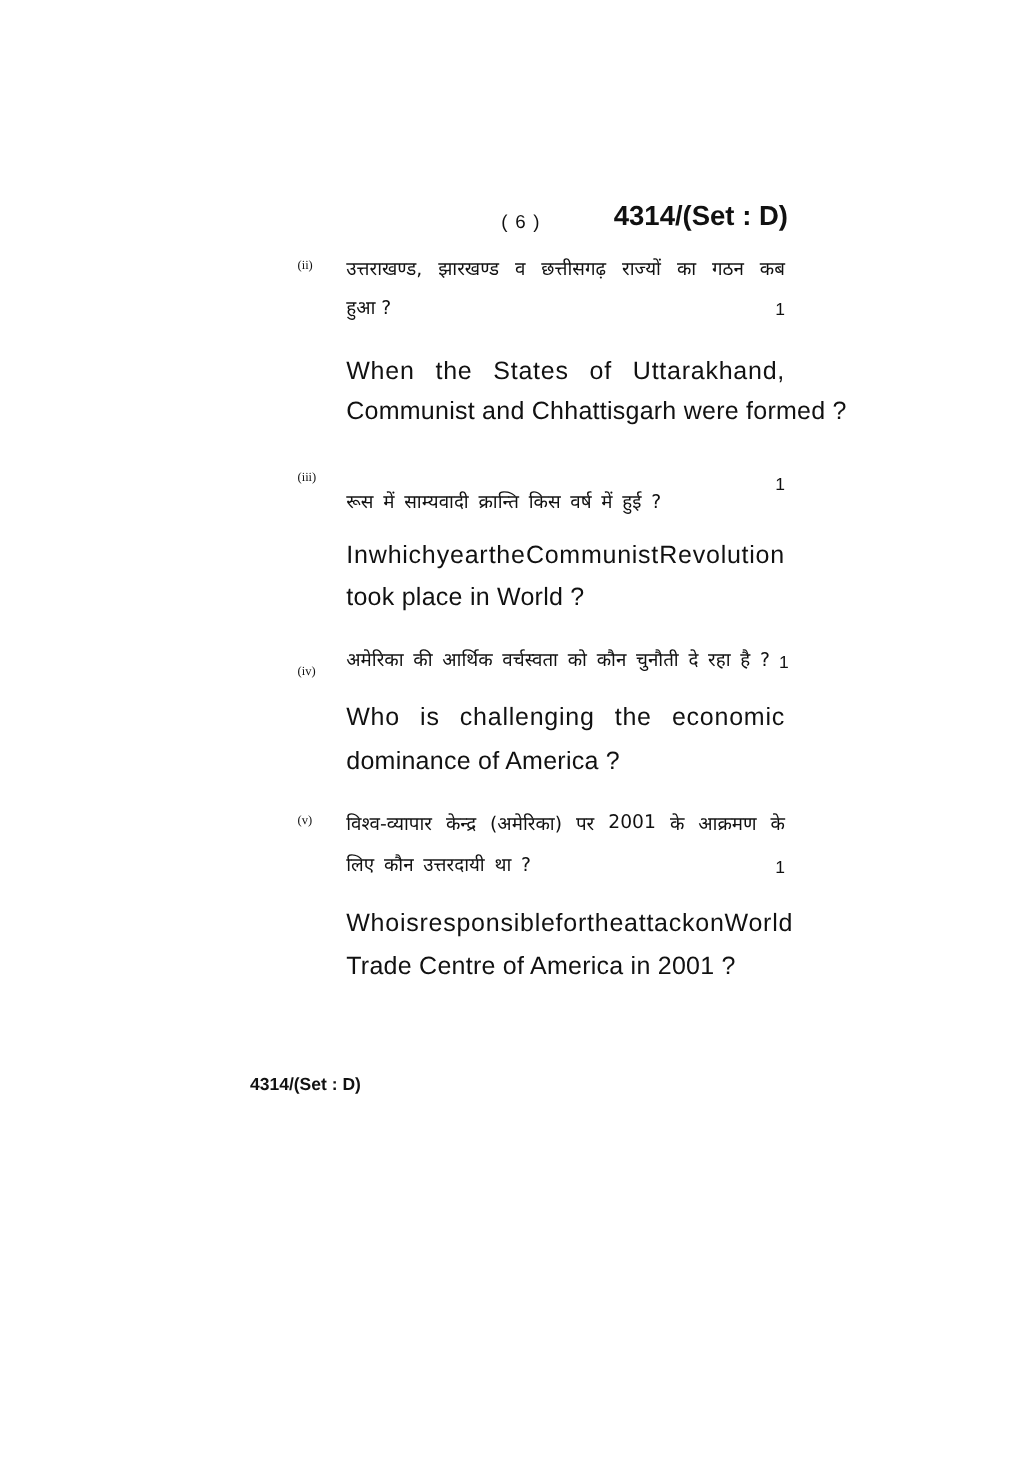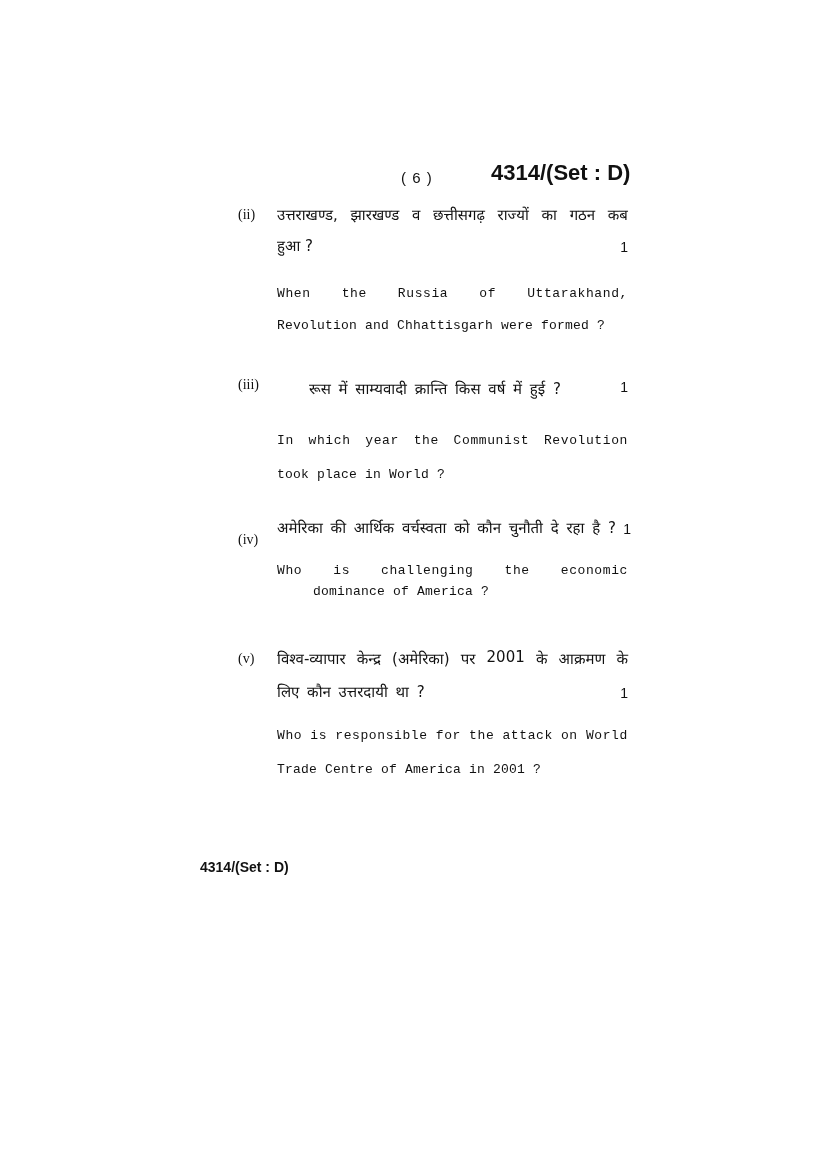--- a/index.html
+++ b/index.html
@@ -40,39 +40,39 @@
     }
     .question {
       position: absolute;
       left: 238px;
       width: 392px;
     }
     .q-num {
       position: absolute;
       left: 0;
       font-family: "Liberation Serif", serif;
-      font-size: 14px;
+      font-size: 10px;
     }
     .q-line {
       position: absolute;
       left: 39px;
       width: 351px;
       white-space: nowrap;
     }
     .hindi {
       font-family: "DejaVu Sans", sans-serif;
       font-size: 15px;
     }
     .justify {
       display: flex;
       justify-content: space-between;
     }
     .english {
-      font-family: Liberation Mono, monospace;
-      font-size: 13px;
+      font-family: Liberation Sans, sans-serif;
+      font-size: 20px;
       letter-spacing: 0.6px;
     }
     .marks {
       position: absolute;
       right: 2px;
       font-family: "Liberation Sans", sans-serif;
       font-size: 14px;
     }
     .paper-code-bottom {
       position: absolute;
@@ -101,30 +101,30 @@
     <span>राज्यों</span>
     <span>का</span>
     <span>गठन</span>
     <span>कब</span>
   </div>
   <div class="q-line hindi" style="top:31px;">हुआ ?</div>
   <span class="marks" style="top:35px;">1</span>
   <div class="q-line english justify" style="top:82px;">
     <span>When</span>
     <span>the</span>
-    <span>Russia</span>
+    <span>States</span>
     <span>of</span>
     <span>Uttarakhand,</span>
   </div>
-  <div class="q-line english" style="top:114px; letter-spacing:0.2px;">Revolution and Chhattisgarh were formed ?</div>
+  <div class="q-line english" style="top:114px; letter-spacing:0.2px;">Communist and Chhattisgarh were formed ?</div>
 </div>
 
 <div class="question" style="top:374px;">
   <span class="q-num" style="top:3px;">(iii)</span>
-  <div class="q-line hindi" style="top:4px; word-spacing:3px;margin-left:32px;">रूस में साम्यवादी क्रान्ति किस वर्ष में हुई ?</div>
+  <div class="q-line hindi" style="top:16px; word-spacing:3px;">रूस में साम्यवादी क्रान्ति किस वर्ष में हुई ?</div>
   <span class="marks" style="top:5px;">1</span>
   <div class="q-line english justify" style="top:59px;">
     <span>In</span>
     <span>which</span>
     <span>year</span>
     <span>the</span>
     <span>Communist</span>
     <span>Revolution</span>
   </div>
   <div class="q-line english" style="top:93px; letter-spacing:0.2px;">took place in World ?</div>
@@ -134,21 +134,21 @@
   <span class="q-num" style="top:15px;">(iv)</span>
   <div class="q-line hindi" style="top:0px; word-spacing:3px; width:345px;">अमेरिका की आर्थिक वर्चस्वता को कौन चुनौती दे रहा है ?</div>
   <span class="marks" style="top:4px; right:-1px;">1</span>
   <div class="q-line english justify" style="top:46px;">
     <span>Who</span>
     <span>is</span>
     <span>challenging</span>
     <span>the</span>
     <span>economic</span>
   </div>
-  <div class="q-line english" style="top:67px; letter-spacing:0.2px;margin-left:36px;">dominance of America ?</div>
+  <div class="q-line english" style="top:81px; letter-spacing:0.2px;">dominance of America ?</div>
 </div>
 
 <div class="question" style="top:648px;">
   <span class="q-num" style="top:3px;">(v)</span>
   <div class="q-line hindi justify" style="top:0px;">
     <span>विश्व-व्यापार</span>
     <span>केन्द्र</span>
     <span>(अमेरिका)</span>
     <span>पर</span>
     <span>2001</span>

